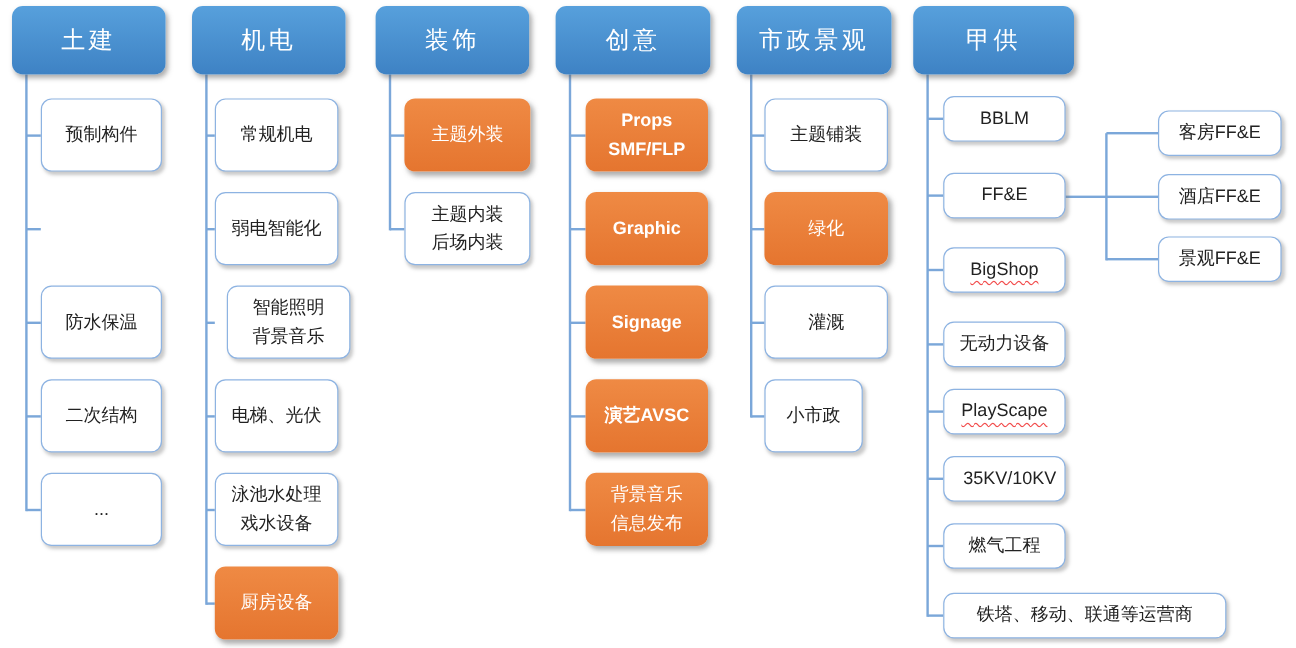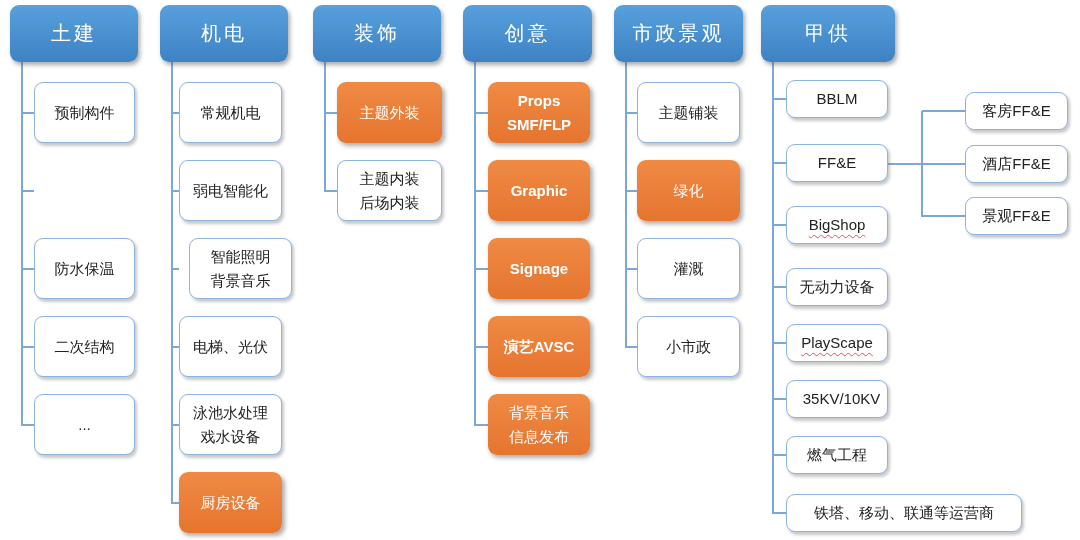--- a/index.html
+++ b/index.html
@@ -115,21 +115,21 @@
     </div>
     <div class="line" style="left: 626px; top: 112px; width: 11px; height: 2px;"></div>
     <div class="node orange" style="left: 637px; top: 160px; width: 103px; height: 61px;">
       <div class="node-line">绿化</div>
     </div>
     <div class="line" style="left: 626px; top: 190px; width: 11px; height: 2px;"></div>
     <div class="node white" style="left: 637px; top: 238px; width: 103px; height: 61px;">
       <div class="node-line">灌溉</div>
     </div>
     <div class="line" style="left: 626px; top: 268px; width: 11px; height: 2px;"></div>
-    <div class="node white" style="left: 637px; top: 316px; width: 103px; height: 61px;">
+    <div class="node white" style="left: 637px; top: 316px; width: 82px; height: 61px;">
       <div class="node-line">小市政</div>
     </div>
     <div class="line" style="left: 626px; top: 346px; width: 11px; height: 2px;"></div>
     <div class="line" style="left: 625px; top: 62px; width: 2px; height: 286px;"></div>
     <div class="header-box" style="left: 761px; top: 5px; width: 134px; height: 57px;">甲供</div>
     <div class="node white" style="left: 786px; top: 80px; width: 102px; height: 38px; text-align: center;">
       <div class="node-line">BBLM</div>
     </div>
     <div class="line" style="left: 773px; top: 98px; width: 13px; height: 2px;"></div>
     <div class="node white" style="left: 786px; top: 144px; width: 102px; height: 38px;">

